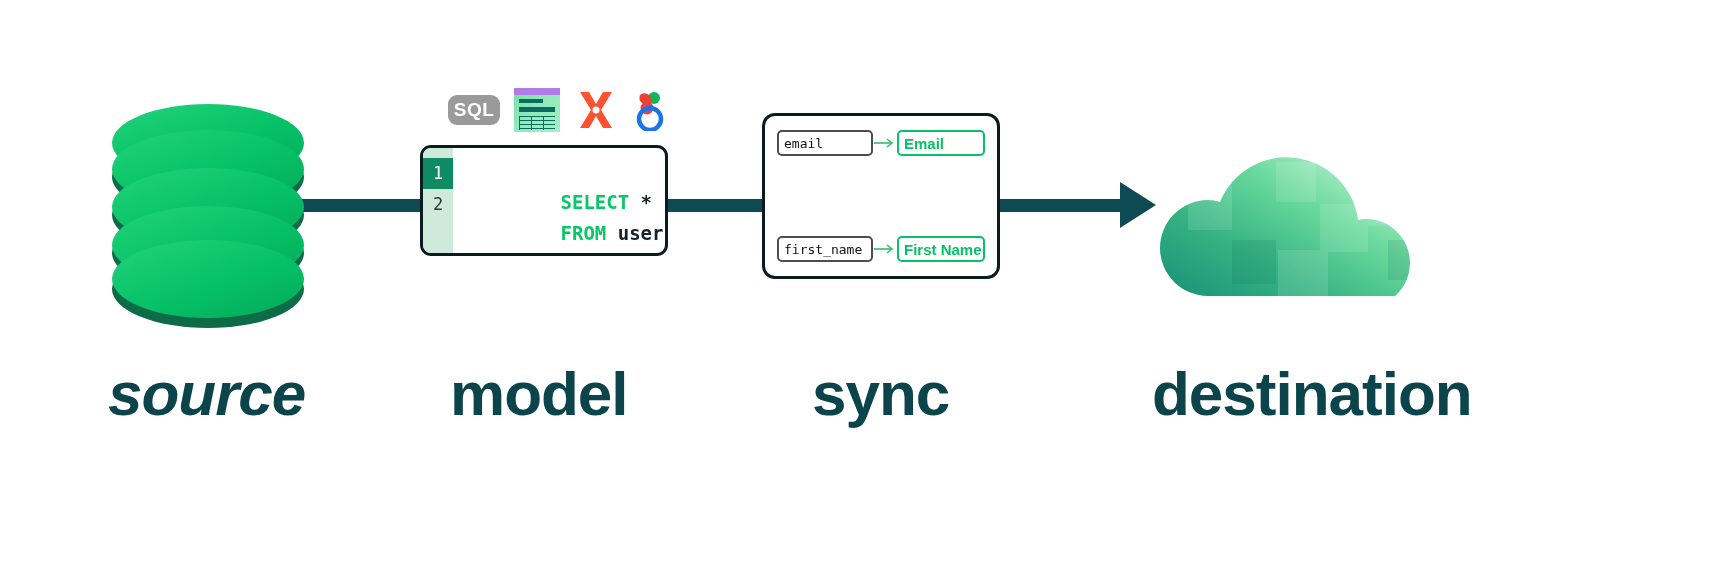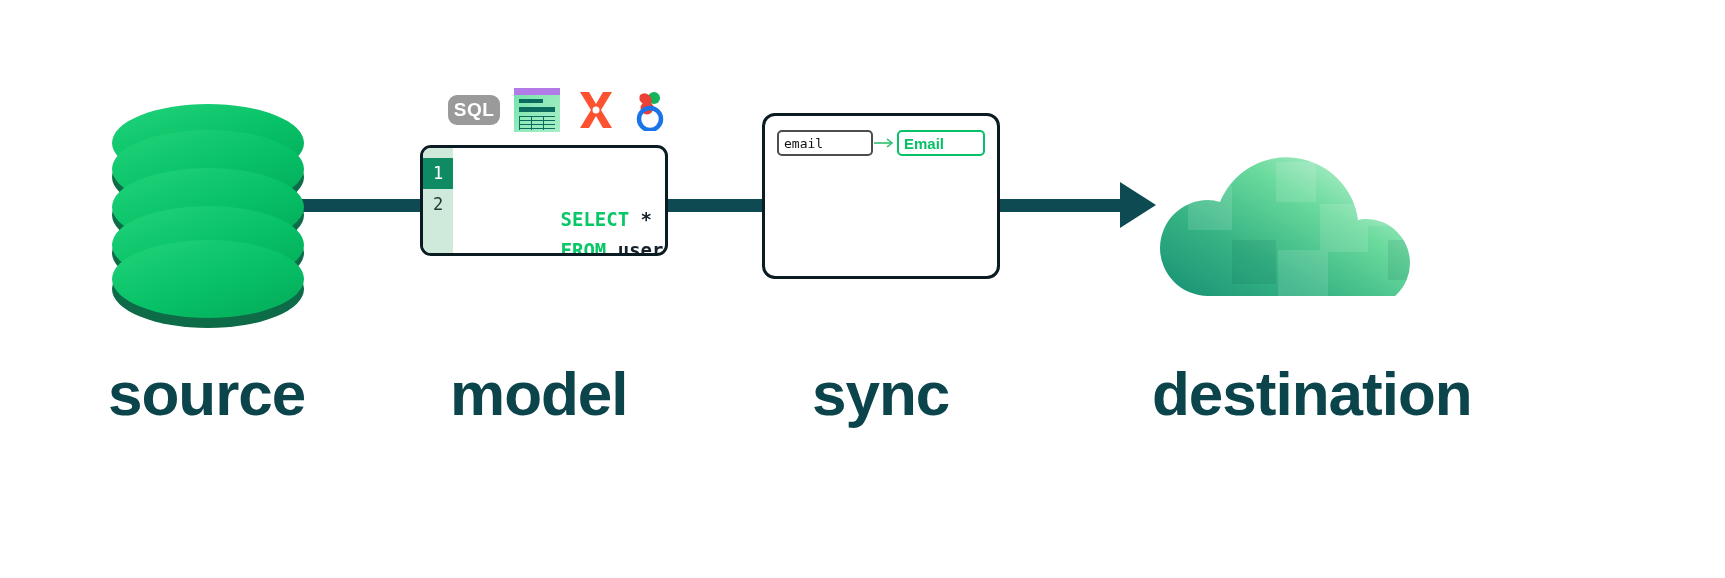--- a/index.html
+++ b/index.html
@@ -154,21 +154,21 @@
     font-family: "DejaVu Sans Mono", monospace;
     font-size: 17px;
     color: #1D3A33;
   }
   .gutter .ln.active {
     background: #0E8B63;
     color: #ffffff;
   }
   .code {
     flex: 1;
-    padding: 25px 0 0 16px;
+    padding: 8px 0 0 16px;
     box-sizing: border-box;
   }
   .code .cl {
     height: 31px;
     line-height: 31px;
     font-family: "DejaVu Sans Mono", monospace;
     font-size: 19px;
     font-weight: bold;
     white-space: pre;
     color: #111111;
@@ -243,21 +243,21 @@
   .label {
     position: absolute;
     top: 358px;
     font-family: "Liberation Sans", sans-serif;
     font-size: 62px;
     font-weight: bold;
     color: #0B444B;
     letter-spacing: -1px;
     white-space: nowrap;
   }
-  .lbl-source      { left: 108px; }
+  .lbl-source      { left: 108px; font-style: italic; }
   .lbl-model       { left: 450px; }
   .lbl-sync        { left: 812px; }
   .lbl-destination { left: 1152px; }
 </style>
 </head>
 <body>
 
 <div id="stage">
 
   <div class="connector conn-1"></div>
@@ -319,20 +319,28 @@
 
     <div class="map-row">
       <div class="src-field">email</div>
       <svg class="map-arrow" viewBox="0 0 24 12">
         <line x1="1" y1="6" x2="18" y2="6" stroke="#2FBF71" stroke-width="1.6"></line>
         <path d="M14 2 L19 6 L14 10" fill="none" stroke="#2FBF71" stroke-width="1.6"></path>
       </svg>
       <div class="dst-field">Email</div>
     </div>
 
+    <div class="map-row">
+      <div class="src-field">first_name</div>
+      <svg class="map-arrow" viewBox="0 0 24 12">
+        <line x1="1" y1="6" x2="18" y2="6" stroke="#2FBF71" stroke-width="1.6"></line>
+        <path d="M14 2 L19 6 L14 10" fill="none" stroke="#2FBF71" stroke-width="1.6"></path>
+      </svg>
+      <div class="dst-field">First Name</div>
+    </div>
 
 
   </div>
 
   <div class="cloud-wrap">
     <svg viewBox="0 0 300 196" width="300" height="196">
       <defs>
         <linearGradient id="cloudGrad" x1="0" y1="1" x2="1" y2="0">
           <stop offset="0%" stop-color="#138C74"></stop>
           <stop offset="35%" stop-color="#35B383"></stop>

